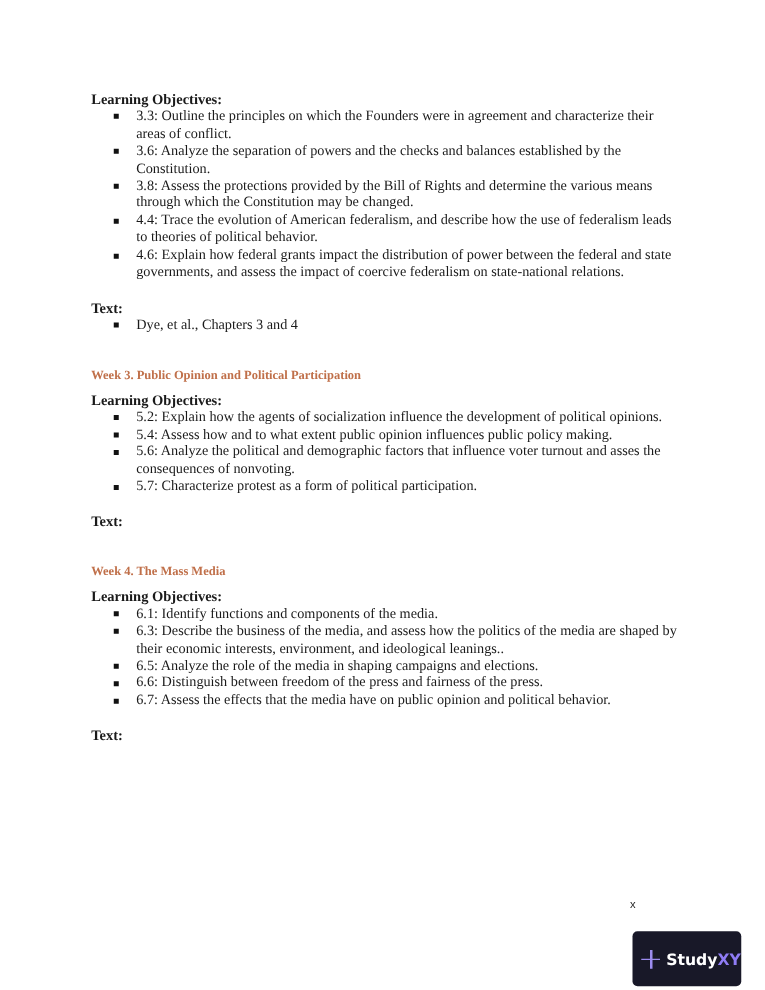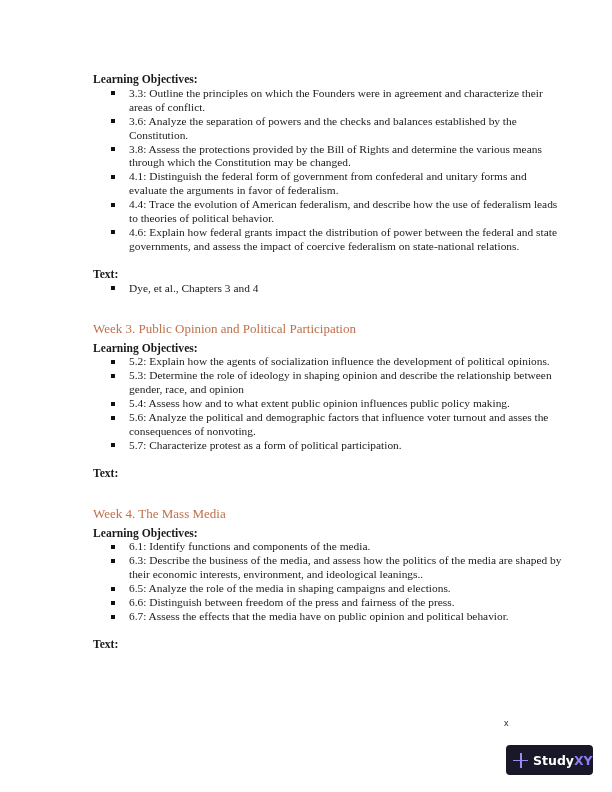--- a/index.html
+++ b/index.html
@@ -15,32 +15,31 @@
       font-family: "Liberation Serif", "DejaVu Serif", serif;
       color: #1a1a1a;
     }
     .page {
       position: absolute;
       left: 73px;
       top: 73px;
       width: 470px;
       font-size: 11.4px;
       line-height: 13.9px;
-      margin-left: 20px;
     }
     .label {
       font-weight: bold;
       margin: 0;
       font-size: 11.6px;
     }
     .week-heading {
-      font-weight: normal;
+      font-weight: bold;
       color: #c0704a;
       margin: 0 0 6px 0;
-      font-size: 13px;
+      font-size: 10px;
     }
     ul.bullets {
       list-style: none;
       margin: 0;
       padding: 0 0 0 36px;
     }
     ul.bullets li {
       position: relative;
       margin: 0;
       padding: 0;
@@ -63,21 +62,21 @@
       top: 718px;
       font-family: "Liberation Sans", "DejaVu Sans", sans-serif;
       font-size: 9px;
       color: #222;
     }
     .badge {
       position: absolute;
       left: 506px;
       top: 745px;
       width: 87px;
-      height: 30px;
+      height: 44px;
       background: #181828;
       border-radius: 4px;
       display: flex;
       align-items: center;
       gap: 5px;
       padding-left: 7px;
       box-sizing: border-box;
       font-family: "DejaVu Sans", "Liberation Sans", sans-serif;
       font-weight: bold;
       font-size: 12.5px;
@@ -100,36 +99,34 @@
 </head>
 <body>
 
 <div class="page">
 
   <p class="label">Learning Objectives:</p>
   <ul class="bullets">
     <li><span class="code">3.3:</span><span> Outline the principles on which the Founders were in agreement and characterize their areas of conflict.</span></li>
     <li><span class="code">3.6:</span><span> Analyze the separation of powers and the checks and balances established by the Constitution.</span></li>
     <li><span class="code">3.8:</span><span> Assess the protections provided by the Bill of Rights and determine the various means through which the Constitution may be changed.</span></li>
-    <li><span class="code">4.1:</span><span> Distinguish the federal form of government from confederal and unitary forms and evaluate the arguments in favor of federalism.</span></li>
     <li><span class="code">4.4:</span><span> Trace the evolution of American federalism, and describe how the use of federalism leads to theories of political behavior.</span></li>
     <li><span class="code">4.6:</span><span> Explain how federal grants impact the distribution of power between the federal and state governments, and assess the impact of coercive federalism on state-national relations.</span></li>
   </ul>
   <div class="gap-small"></div>
   <p class="label">Text:</p>
   <ul class="bullets">
     <li>Dye, et al., Chapters 3 and 4</li>
   </ul>
   <div class="gap-large"></div>
 
   <p class="week-heading">Week 3. Public Opinion and Political Participation</p>
   <p class="label">Learning Objectives:</p>
   <ul class="bullets">
     <li><span class="code">5.2:</span><span> Explain how the agents of socialization influence the development of political opinions.</span></li>
-    <li><span class="code">5.3:</span><span> Determine the role of ideology in shaping opinion and describe the relationship between gender, race, and opinion</span></li>
     <li><span class="code">5.4:</span><span> Assess how and to what extent public opinion influences public policy making.</span></li>
     <li><span class="code">5.6:</span><span> Analyze the political and demographic factors that influence voter turnout and asses the consequences of nonvoting.</span></li>
     <li><span class="code">5.7:</span><span> Characterize protest as a form of political participation.</span></li>
   </ul>
   <div class="gap-small"></div>
   <p class="label">Text:</p>
   <div class="gap-large"></div>
 
   <p class="week-heading">Week 4. The Mass Media</p>
   <p class="label">Learning Objectives:</p>

